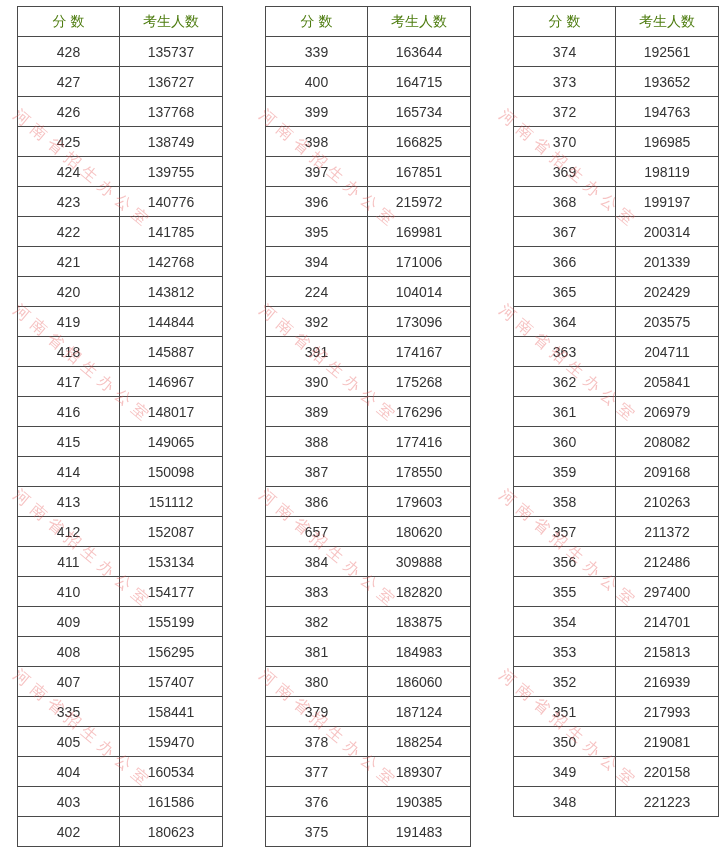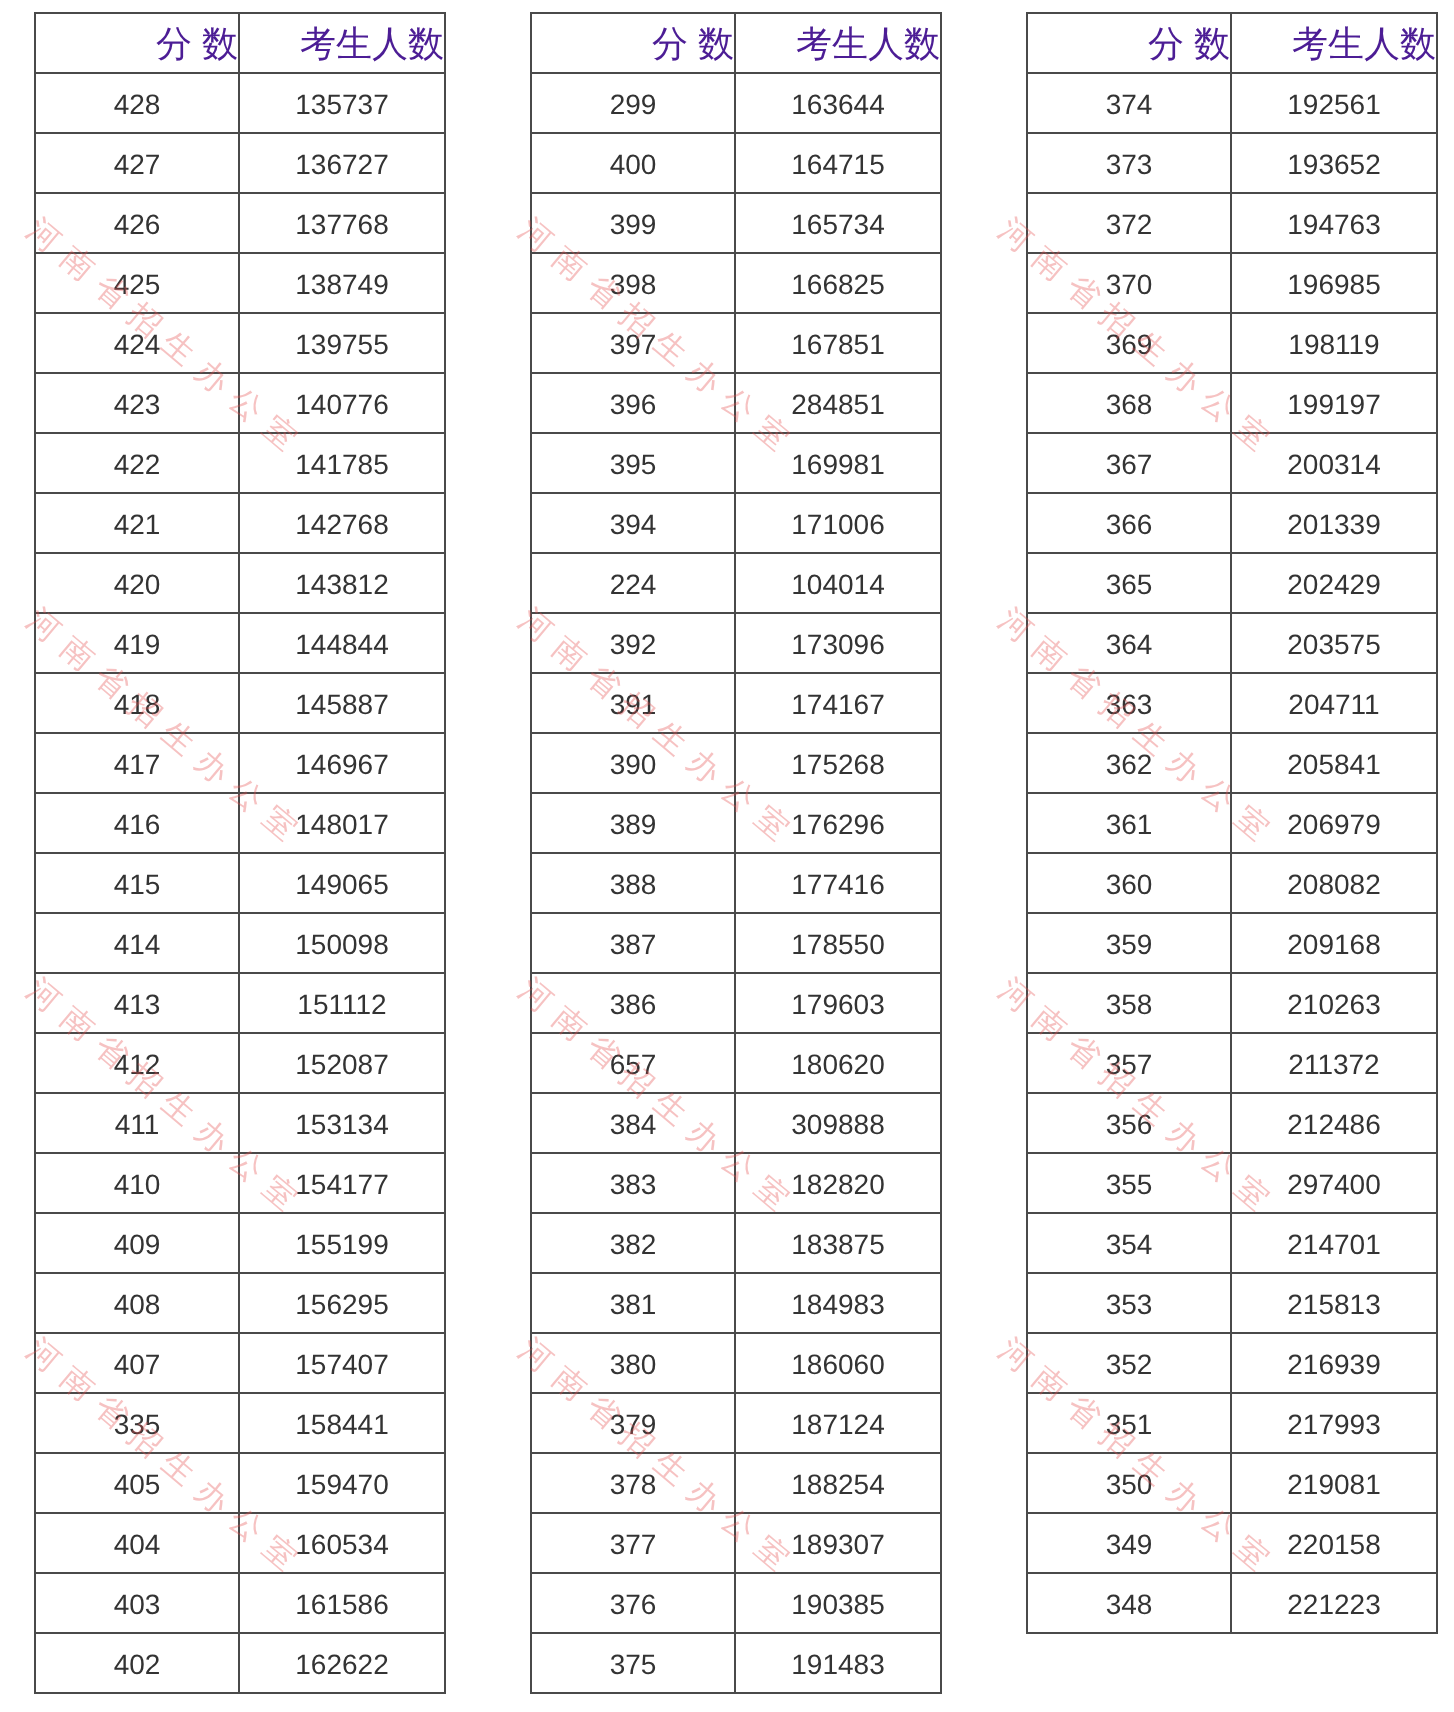--- a/index.html
+++ b/index.html
@@ -13,21 +13,21 @@
       table-layout: fixed;
     }
     .tbl th, .tbl td {
       border: 1px solid #4a4a4a;
       text-align: center;
       padding: 0;
       height: 29px;
       font-size: 14px;
       color: #333;
     }
-    .tbl th { font-weight: normal; height: 29px; color: #4c1d95; font-size: 18px; text-align: right; }
+    .tbl th { font-weight: normal; height: 29px; color: #4d7c0f; font-size: 14px; }
     .tbl col.c1 { width: 102px; }
     .tbl col.c2 { width: 103px; }
     #t0 { left: 17px; }
     #t1 { left: 265px; }
     #t2 { left: 513px; }
     .watermark {
       position: absolute;
       color: rgba(230, 80, 80, 0.35);
       font-size: 16px;
       transform: rotate(40deg);
@@ -151,60 +151,60 @@
       <tr>
         <td>404</td>
         <td>160534</td>
       </tr>
       <tr>
         <td>403</td>
         <td>161586</td>
       </tr>
       <tr>
         <td>402</td>
-        <td>162622</td>
+        <td>180623</td>
       </tr>
     </tbody>
 </table>
 
 <table class="tbl" id="t1">
   <colgroup>
       <col class="c1">
       <col class="c2">
     </colgroup>
   <thead>
     <tr>
       <th>分 数</th>
       <th>考生人数</th>
     </tr>
   </thead>
   <tbody>
       <tr>
-        <td>299</td>
+        <td>339</td>
         <td>163644</td>
       </tr>
       <tr>
         <td>400</td>
         <td>164715</td>
       </tr>
       <tr>
         <td>399</td>
         <td>165734</td>
       </tr>
       <tr>
         <td>398</td>
         <td>166825</td>
       </tr>
       <tr>
         <td>397</td>
         <td>167851</td>
       </tr>
       <tr>
         <td>396</td>
-        <td>284851</td>
+        <td>215972</td>
       </tr>
       <tr>
         <td>395</td>
         <td>169981</td>
       </tr>
       <tr>
         <td>394</td>
         <td>171006</td>
       </tr>
       <tr>

